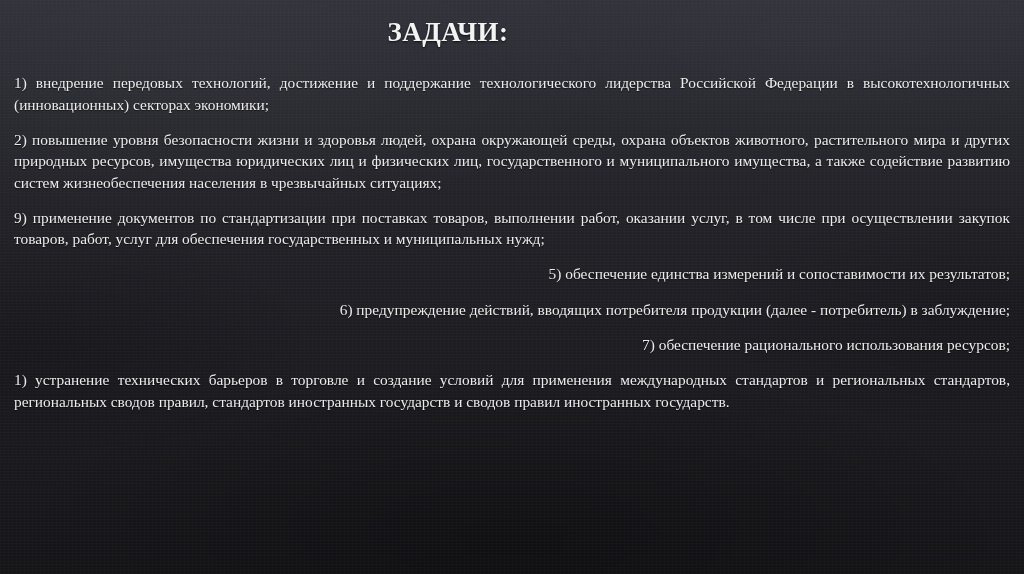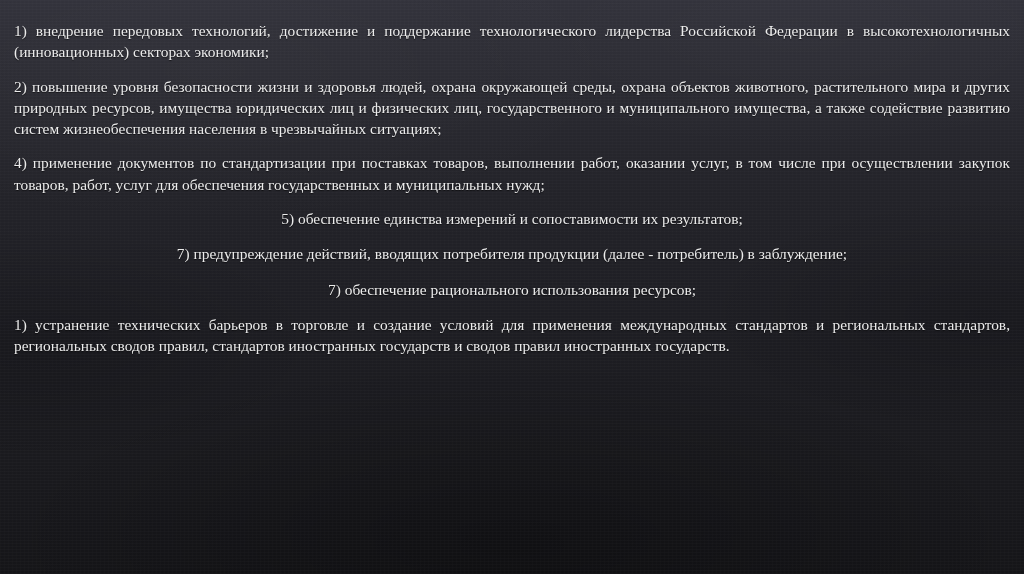--- a/index.html
+++ b/index.html
@@ -78,55 +78,56 @@
   .body-list {
     margin: 0;
     padding: 12px 14px 0 14px;
   }
 
   .item {
     text-align: justify;
     text-justify: inter-word;
     font-size: 15.4px;
     line-height: 21.3px;
-    margin: 8px 0 13px 0;
+    margin: 14px 0 13px 0;
     color: #ececec;
     text-shadow: 0 1px 1px rgba(0,0,0,0.6);
     hyphens: none;
   }
 
   .item:last-child {
     margin-bottom: 0;
   }
 
   
   .item.one-line {
-    text-align: center;
+    text-align: right;
     margin-bottom: 14px;
   }
 </style>
 </head>
 <body>
 
 <div class="slide">
   <div class="content">
 
+    <h1 class="slide-title">ЗАДАЧИ:</h1>
 
     <div class="body-list">
 
       <p class="item">1) внедрение передовых технологий, достижение и поддержание технологического лидерства Российской Федерации в высокотехнологичных (инновационных) секторах экономики;</p>
 
       <p class="item">2) повышение уровня безопасности жизни и здоровья людей, охрана окружающей среды, охрана объектов животного, растительного мира и других природных ресурсов, имущества юридических лиц и физических лиц, государственного и муниципального имущества, а также содействие развитию систем жизнеобеспечения населения в чрезвычайных ситуациях;</p>
 
 
-      <p class="item">4) применение документов по стандартизации при поставках товаров, выполнении работ, оказании услуг, в том числе при осуществлении закупок товаров, работ, услуг для обеспечения государственных и муниципальных нужд;</p>
+      <p class="item">9) применение документов по стандартизации при поставках товаров, выполнении работ, оказании услуг, в том числе при осуществлении закупок товаров, работ, услуг для обеспечения государственных и муниципальных нужд;</p>
 
       <p class="item one-line">5) обеспечение единства измерений и сопоставимости их результатов;</p>
 
-      <p class="item one-line">7) предупреждение действий, вводящих потребителя продукции (далее - потребитель) в заблуждение;</p>
+      <p class="item one-line">6) предупреждение действий, вводящих потребителя продукции (далее - потребитель) в заблуждение;</p>
 
       <p class="item one-line">7) обеспечение рационального использования ресурсов;</p>
 
       <p class="item">1) устранение технических барьеров в торговле и создание условий для применения международных стандартов и региональных стандартов, региональных сводов правил, стандартов иностранных государств и сводов правил иностранных государств.</p>
 
     </div>
   </div>
 </div>
 
 </body></html>

